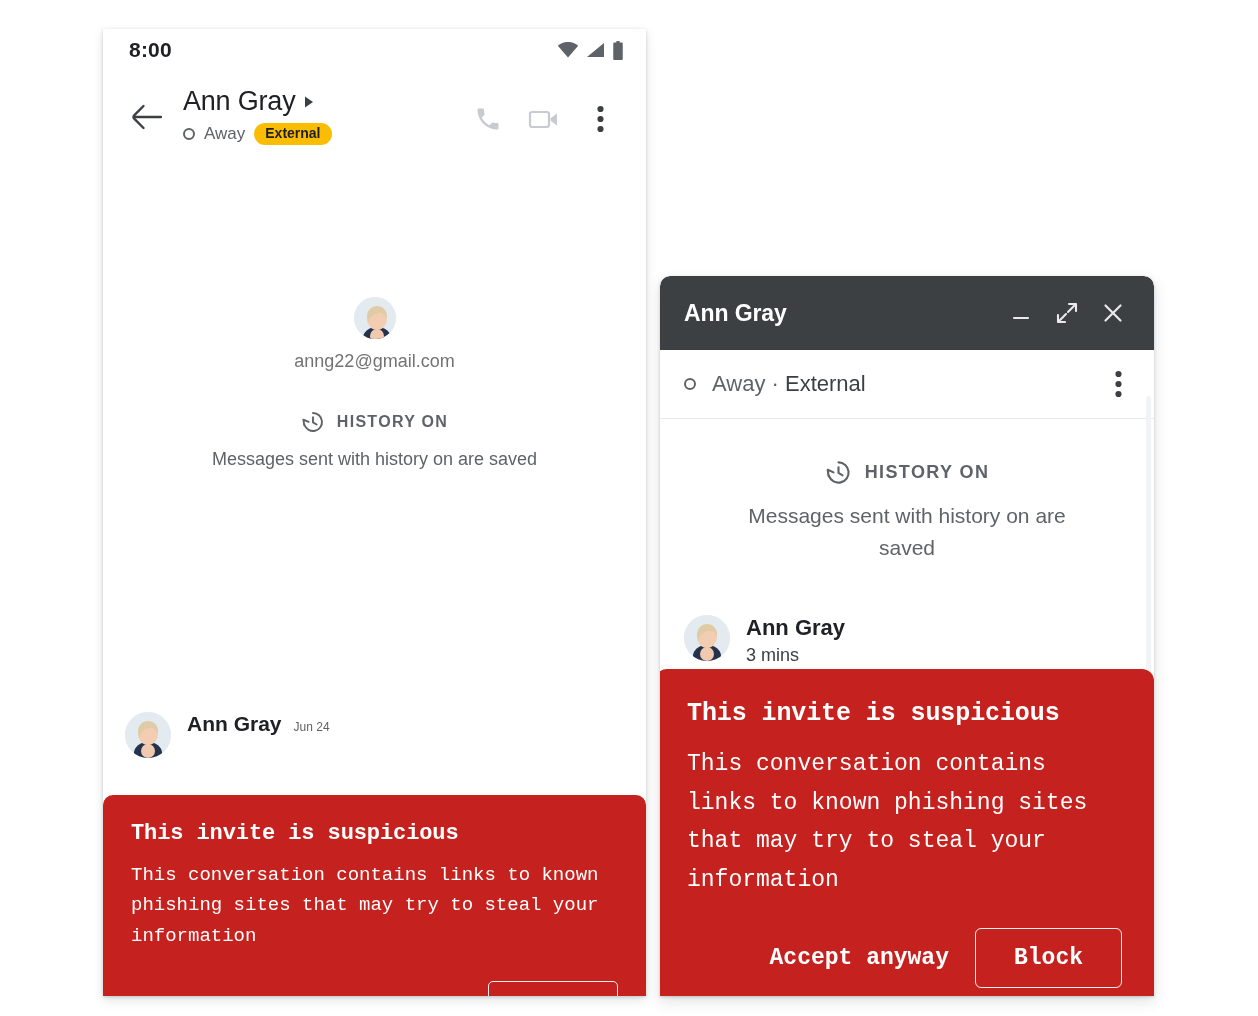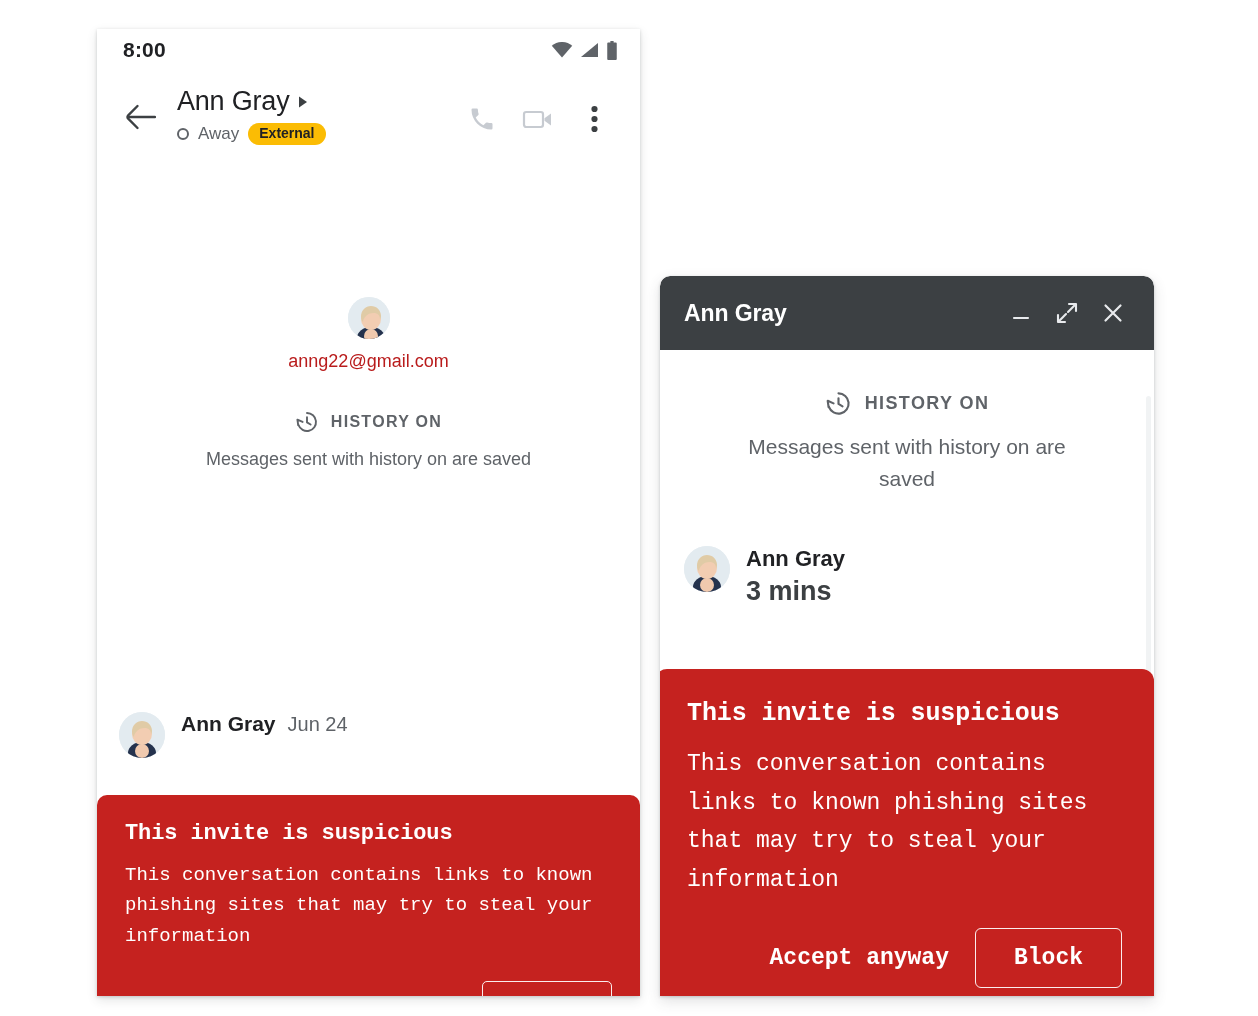--- a/index.html
+++ b/index.html
@@ -3,21 +3,21 @@
 <meta charset="utf-8">
 <style>
   html,body{margin:0;padding:0;}
   body{
     width:1258px;height:1016px;background:#ffffff;
     font-family:"Liberation Sans", sans-serif;
     -webkit-font-smoothing:antialiased;overflow:hidden;position:relative;
   }
   
   #mobile-panel{
-    position:absolute;left:97px;top:29px;width:543px;height:967px;
+    position:absolute;left:103px;top:29px;width:543px;height:967px;
     background:#fff;overflow:hidden;
     box-shadow:0 1px 3px rgba(60,64,67,.22), 0 4px 10px rgba(60,64,67,.14);
   }
   .statusbar{height:42px;display:flex;align-items:center;padding:0 22px 0 26px;}
   .clock{font-size:21px;font-weight:700;color:#202124;letter-spacing:.2px;}
   .sb-icons{margin-left:auto;display:flex;align-items:center;gap:7px;}
   .ico-wifi{width:22px;height:16px;}
   .ico-signal{width:19px;height:16px;}
   .ico-batt{width:12px;height:19px;}
   .m-header{display:flex;align-items:flex-start;padding:14px 22px 0 22px;}
@@ -32,30 +32,30 @@
   .ext-badge{background:#FBBC04;color:#202124;font-size:14px;font-weight:700;
              padding:3px 11px 4px;border-radius:11px;line-height:1.1;}
   .m-actions{margin-left:auto;display:flex;align-items:center;gap:8px;padding-top:10px;}
   .act-btn{width:48px;height:48px;display:flex;align-items:center;justify-content:center;}
   
   .m-center{text-align:center;margin-top:152px;}
   .avatar{border-radius:50%;overflow:hidden;display:inline-block;vertical-align:middle;
           background:#e8eef2;position:relative;}
   .av-lg{width:42px;height:42px;}
   .av-md{width:46px;height:46px;}
-  .m-email{font-size:18px;color:#b91c1c;margin-top:12px;}
+  .m-email{font-size:18px;color:#737373;margin-top:12px;}
   .hist-row{display:flex;align-items:center;justify-content:center;gap:12px;margin-top:38px;}
   .hist-label{font-size:16px;font-weight:700;color:#5f6368;letter-spacing:1.3px;}
   .hist-sub{font-size:18px;color:#5f6368;margin-top:12px;line-height:1.45;}
   
   .m-msg{position:absolute;left:0;top:683px;width:100%;display:flex;padding:0 22px;box-sizing:border-box;}
   .m-msgbody{margin-left:16px;}
   .m-msgtop{display:flex;align-items:baseline;gap:12px;}
   .m-msgname{font-size:21px;font-weight:700;color:#202124;}
-  .m-msgtime{font-size:20px;color:#5f6368;}
+  .m-msgtime{font-size:12px;color:#5f6368;}
   .m-msgtext{font-size:21px;color:#202124;margin-top:8px;}
   
   .banner{background:#C5221F;color:#fff;box-sizing:border-box;font-family:Liberation Mono, monospace;}
   #mobile-banner{position:absolute;left:0px;top:766px;width:543px;height:230px;
      border-radius:10px 10px 0 0;padding:26px 28px 0;}
   .bn-title{font-size:22px;font-weight:700;letter-spacing:-.1px;}
   .bn-body{font-size:19px;line-height:1.6;margin-top:14px;}
   .bn-actions{display:flex;align-items:center;justify-content:flex-end;gap:24px;margin-top:30px;}
   .bn-accept{font-size:20px;font-weight:700;padding:10px 4px;}
   .bn-block{font-size:20px;font-weight:700;border:1.5px solid rgba(255,255,255,.92);
@@ -77,21 +77,21 @@
   .d-status{font-size:22px;color:#5f6368;margin-left:16px;}
   .d-status b{color:#3c4043;font-weight:400;}
   .d-kebab{margin-left:auto;width:44px;height:44px;display:flex;align-items:center;justify-content:center;}
   .d-center{text-align:center;margin-top:40px;}
   .d-histrow{display:flex;align-items:center;justify-content:center;gap:13px;}
   .d-histlabel{font-size:18px;font-weight:700;color:#5f6368;letter-spacing:1.4px;}
   .d-histsub{font-size:21px;color:#5f6368;line-height:1.5;margin:14px auto 0;width:330px;}
   .d-msg{display:flex;padding:0 24px;margin-top:52px;}
   .d-msgbody{margin-left:16px;}
   .d-msgname{font-size:22px;font-weight:700;color:#202124;}
-  .d-msgtime{font-size:27px;color:#3c4043;margin-top:4px;font-weight:bold;}
+  .d-msgtime{font-size:18px;color:#3c4043;margin-top:4px;}
   #desktop-banner{position:absolute;left:-5px;top:393px;width:499px;height:327px;
      border-radius:12px 12px 0 0;padding:30px 32px 0;}
   .d-bn-title{font-size:25px;font-weight:700;letter-spacing:-.1px;}
   .d-bn-body{font-size:23px;line-height:1.68;margin-top:17px;}
   .d-bn-actions{display:flex;align-items:center;justify-content:flex-end;gap:22px;margin-top:28px;}
   .d-bn-accept{font-size:23px;font-weight:700;padding:10px 4px;}
   .d-bn-block{font-size:23px;font-weight:700;border:1.6px solid rgba(255,255,255,.92);
               border-radius:6px;padding:16px 38px;}
   .d-scroll{position:absolute;right:3px;top:120px;width:5px;height:430px;
             background:#f1f3f4;border-radius:3px;}
@@ -229,20 +229,31 @@
         </svg>
       </span>
       <span class="win-btn">
         <svg width="24" height="24" viewBox="0 0 24 24">
           <path d="M4.5 4.5 19.5 19.5M19.5 4.5 4.5 19.5" stroke="#e8eaed" stroke-width="2.2" stroke-linecap="round"></path>
         </svg>
       </span>
     </span>
   </div>
 
+  <div class="d-substrip">
+    <span class="away-dot"></span>
+    <span class="d-status"><span>Away</span> <span>·</span> <b>External</b></span>
+    <span class="d-kebab">
+      <svg width="7" height="28" viewBox="0 0 7 28">
+        <circle cx="3.5" cy="4" r="3.1" fill="#3c4043"></circle>
+          <circle cx="3.5" cy="14" r="3.1" fill="#3c4043"></circle>
+          <circle cx="3.5" cy="24" r="3.1" fill="#3c4043"></circle>
+      </svg>
+    </span>
+  </div>
 
   <div class="d-scroll"></div>
 
   <div class="d-center">
     <div class="d-histrow">
       <svg width="27" height="27" viewBox="0 0 24 24">
         <path d="M12 3a9 9 0 1 1-8.5 12" fill="none" stroke="#5f6368" stroke-width="1.9" stroke-linecap="round"></path>
         <path d="M3.2 15.2 2.4 9.6l5.2 2.3" fill="none" stroke="#5f6368" stroke-width="1.9" stroke-linecap="round" stroke-linejoin="round"></path>
         <path d="M12 7.3v5.1l3.6 2.1" fill="none" stroke="#5f6368" stroke-width="1.9" stroke-linecap="round" stroke-linejoin="round"></path>
       </svg>

